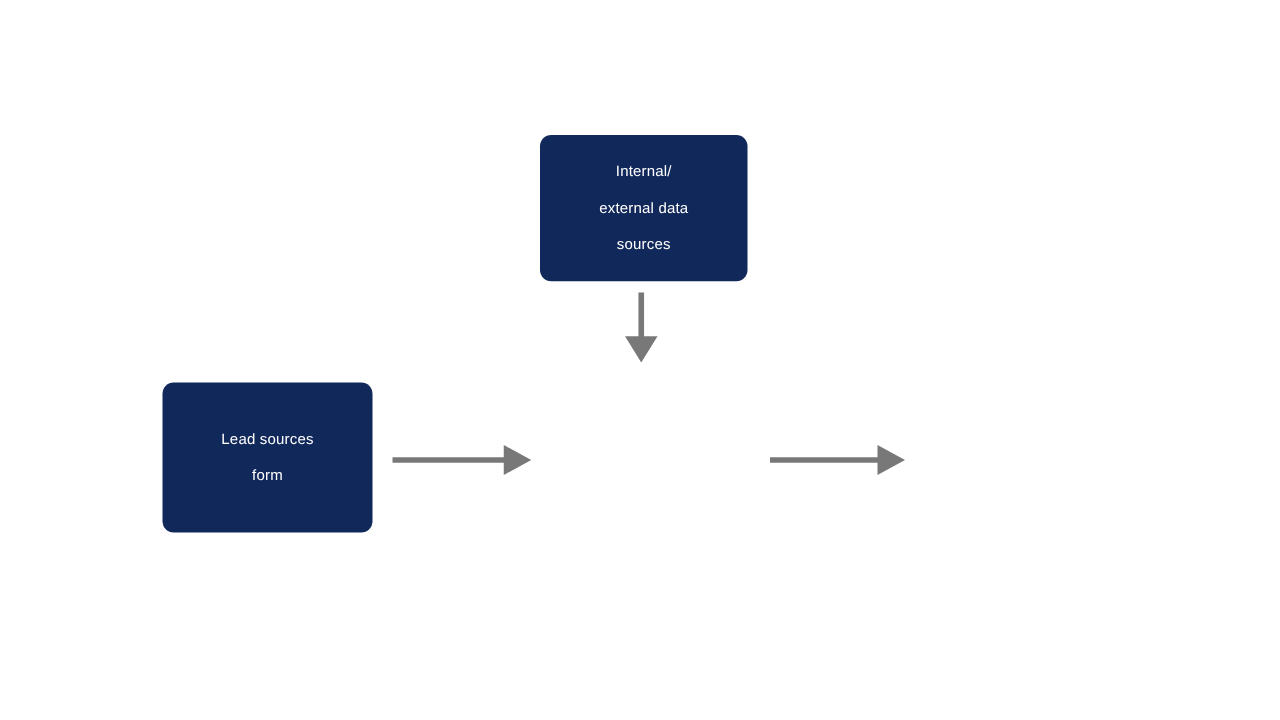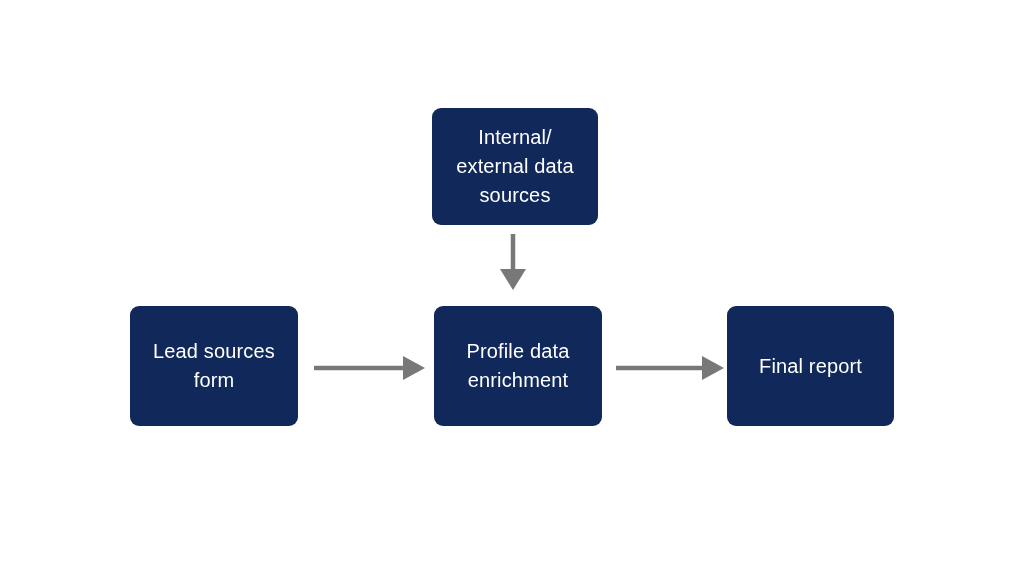--- a/index.html
+++ b/index.html
@@ -25,21 +25,21 @@
     border-radius: 9px;
     display: flex;
     align-items: center;
     justify-content: center;
     text-align: center;
     box-sizing: border-box;
   }
   .node-label {
     color: #ffffff;
     font-family: "Liberation Sans", sans-serif;
-    font-size: 20px;
+    font-size: 12px;
     line-height: 29px;
     font-weight: 400;
     letter-spacing: 0.15px;
     white-space: pre-line;
     padding: 0 10px;
   }
   
   #node-sources  { left: 432px; top: 108px; width: 166px; height: 117px; }
   #node-lead     { left: 130px; top: 306px; width: 168px; height: 120px; }
   #node-profile  { left: 434px; top: 306px; width: 168px; height: 120px; }
@@ -62,28 +62,21 @@
     <span class="node-label">Internal/
 external data
 sources</span>
   </div>
 
   <div class="node" id="node-lead">
     <span class="node-label">Lead sources
 form</span>
   </div>
 
-  <div class="node" id="node-profile">
-    <span class="node-label">Profile data
-enrichment</span>
-  </div>
 
-  <div class="node" id="node-report">
-    <span class="node-label">Final report</span>
-  </div>
 
   <svg class="connector" id="edge-sources-to-profile" viewBox="0 0 54 68" width="54" height="68">
     <line x1="27" y1="6" x2="27" y2="44" stroke="#787878" stroke-width="4.5" stroke-linecap="butt"></line>
     <polygon points="27,62 14,41 40,41" fill="#787878"></polygon>
   </svg>
 
   <svg class="connector" id="edge-lead-to-profile" viewBox="0 0 128 32" width="128" height="32">
     <line x1="8" y1="16" x2="100" y2="16" stroke="#787878" stroke-width="4.5" stroke-linecap="butt"></line>
     <polygon points="119,16 97,4 97,28" fill="#787878"></polygon>
   </svg>

